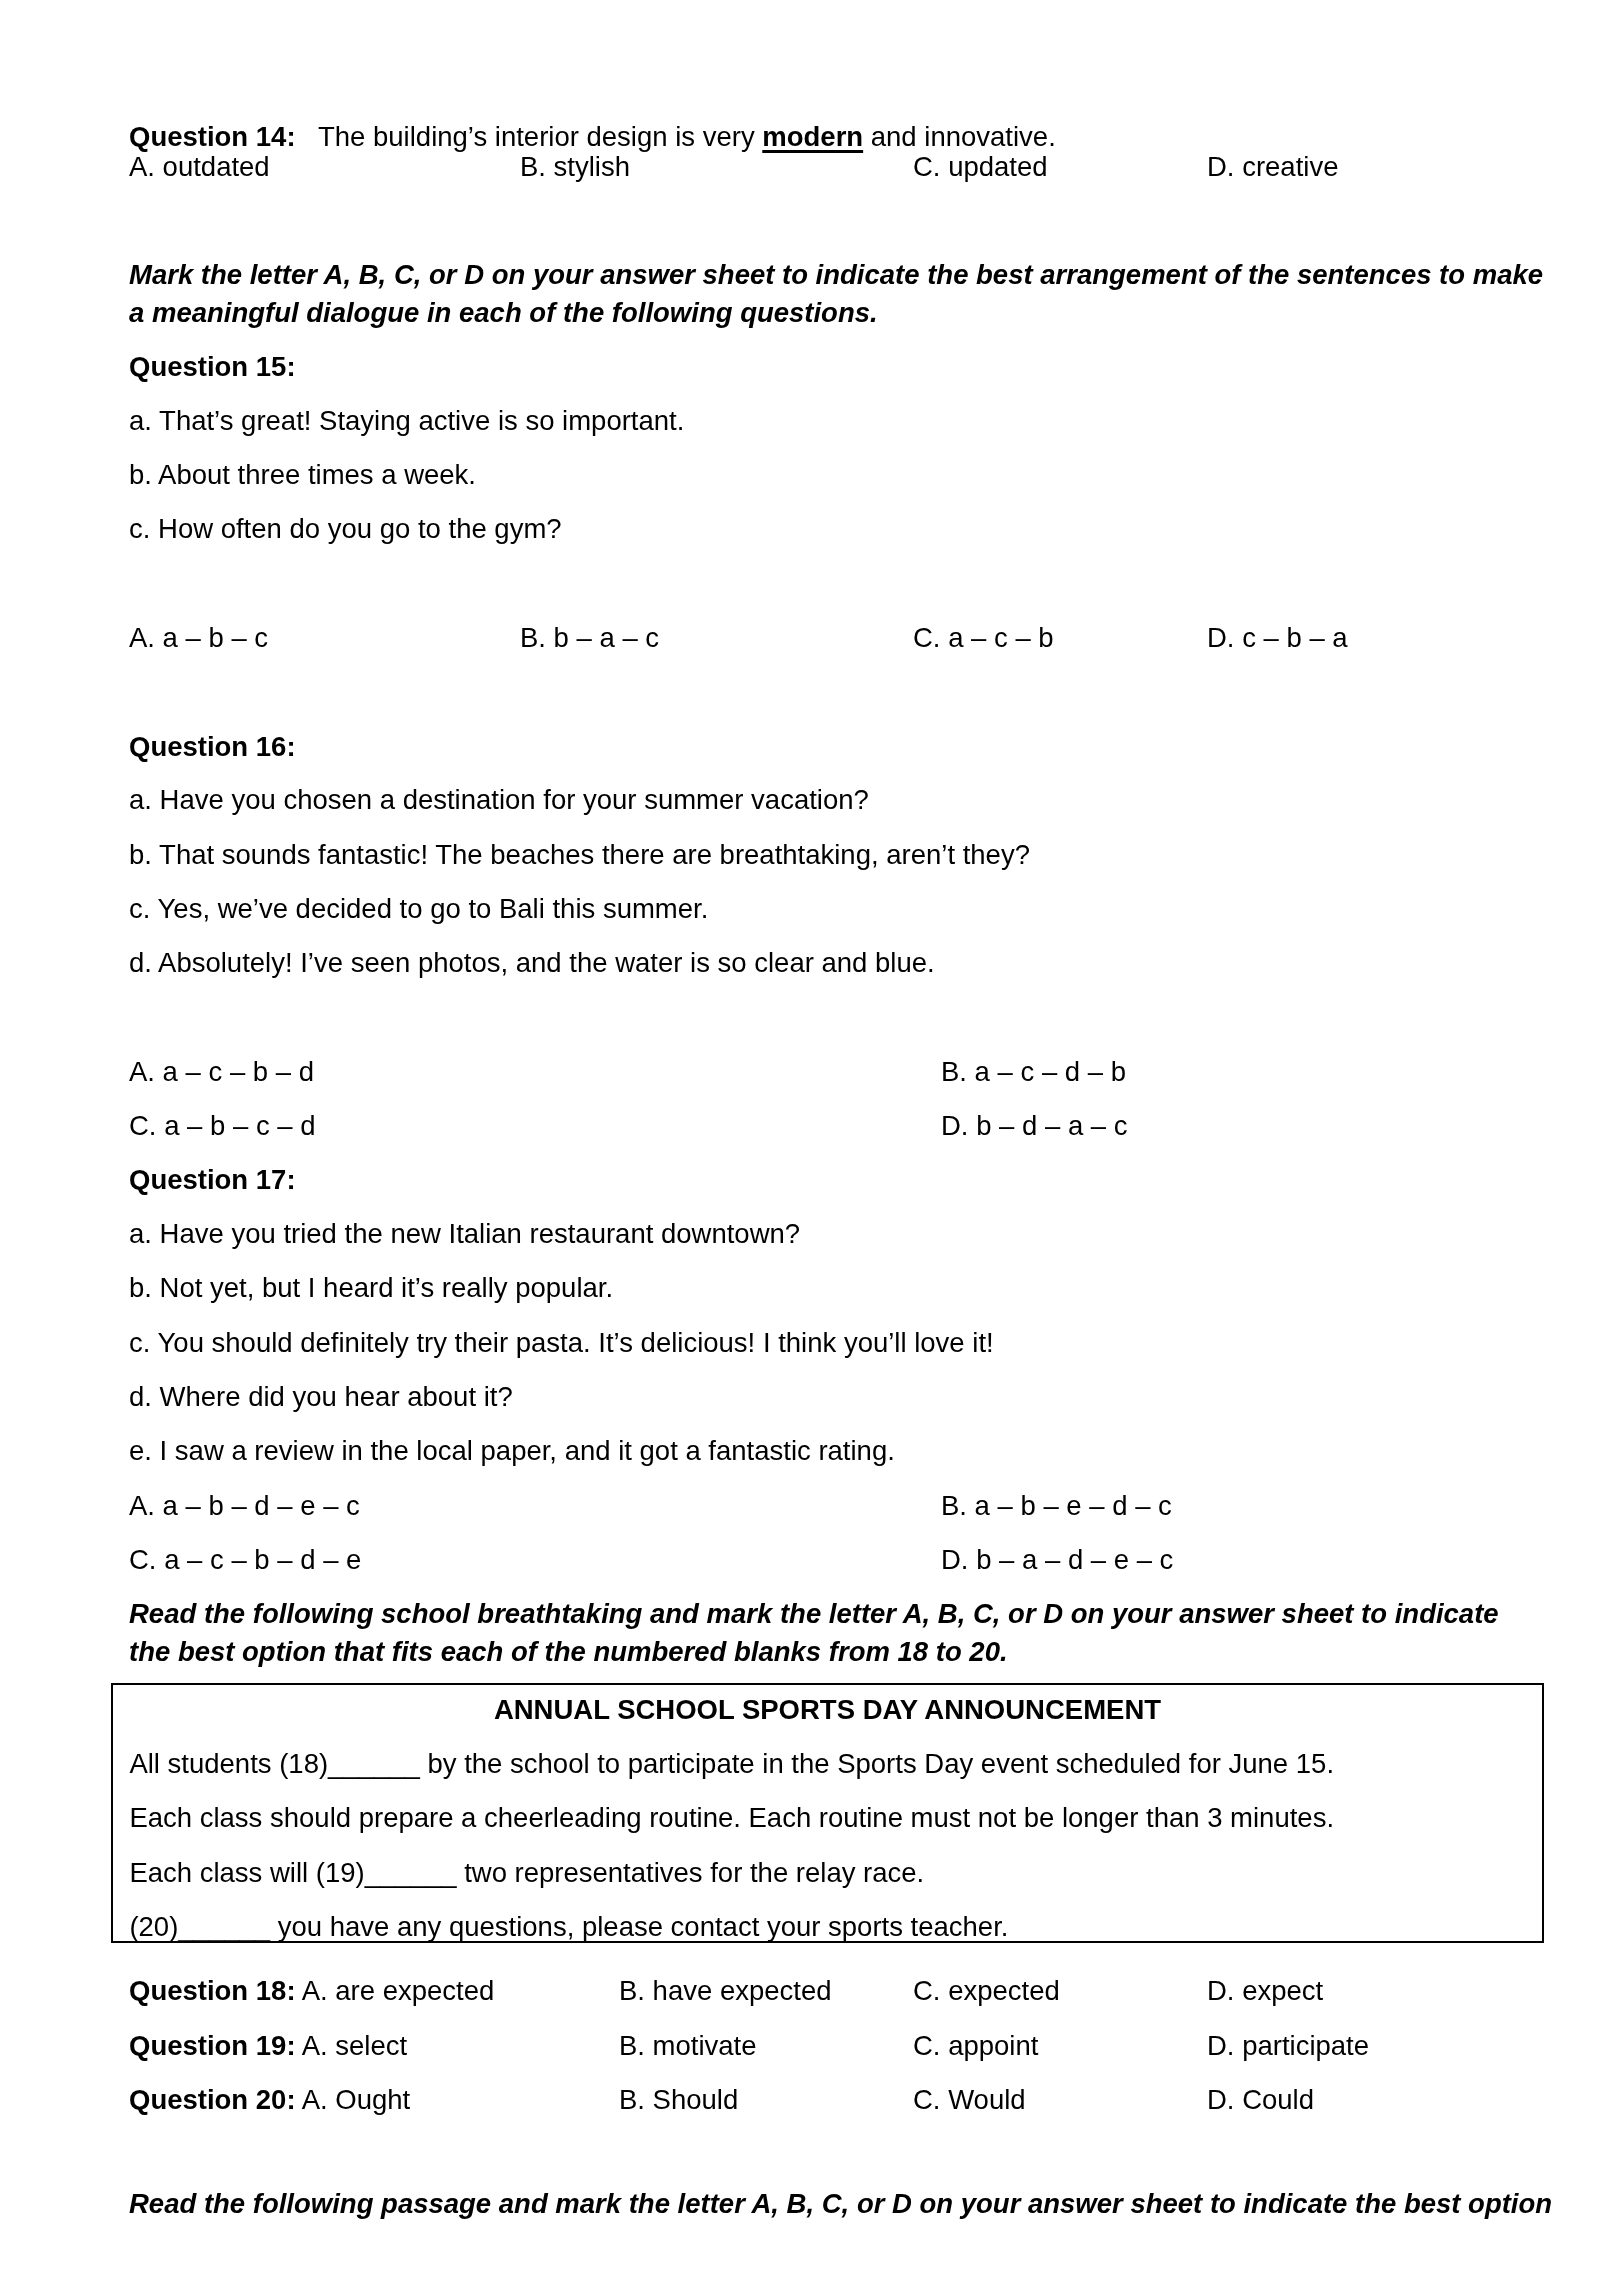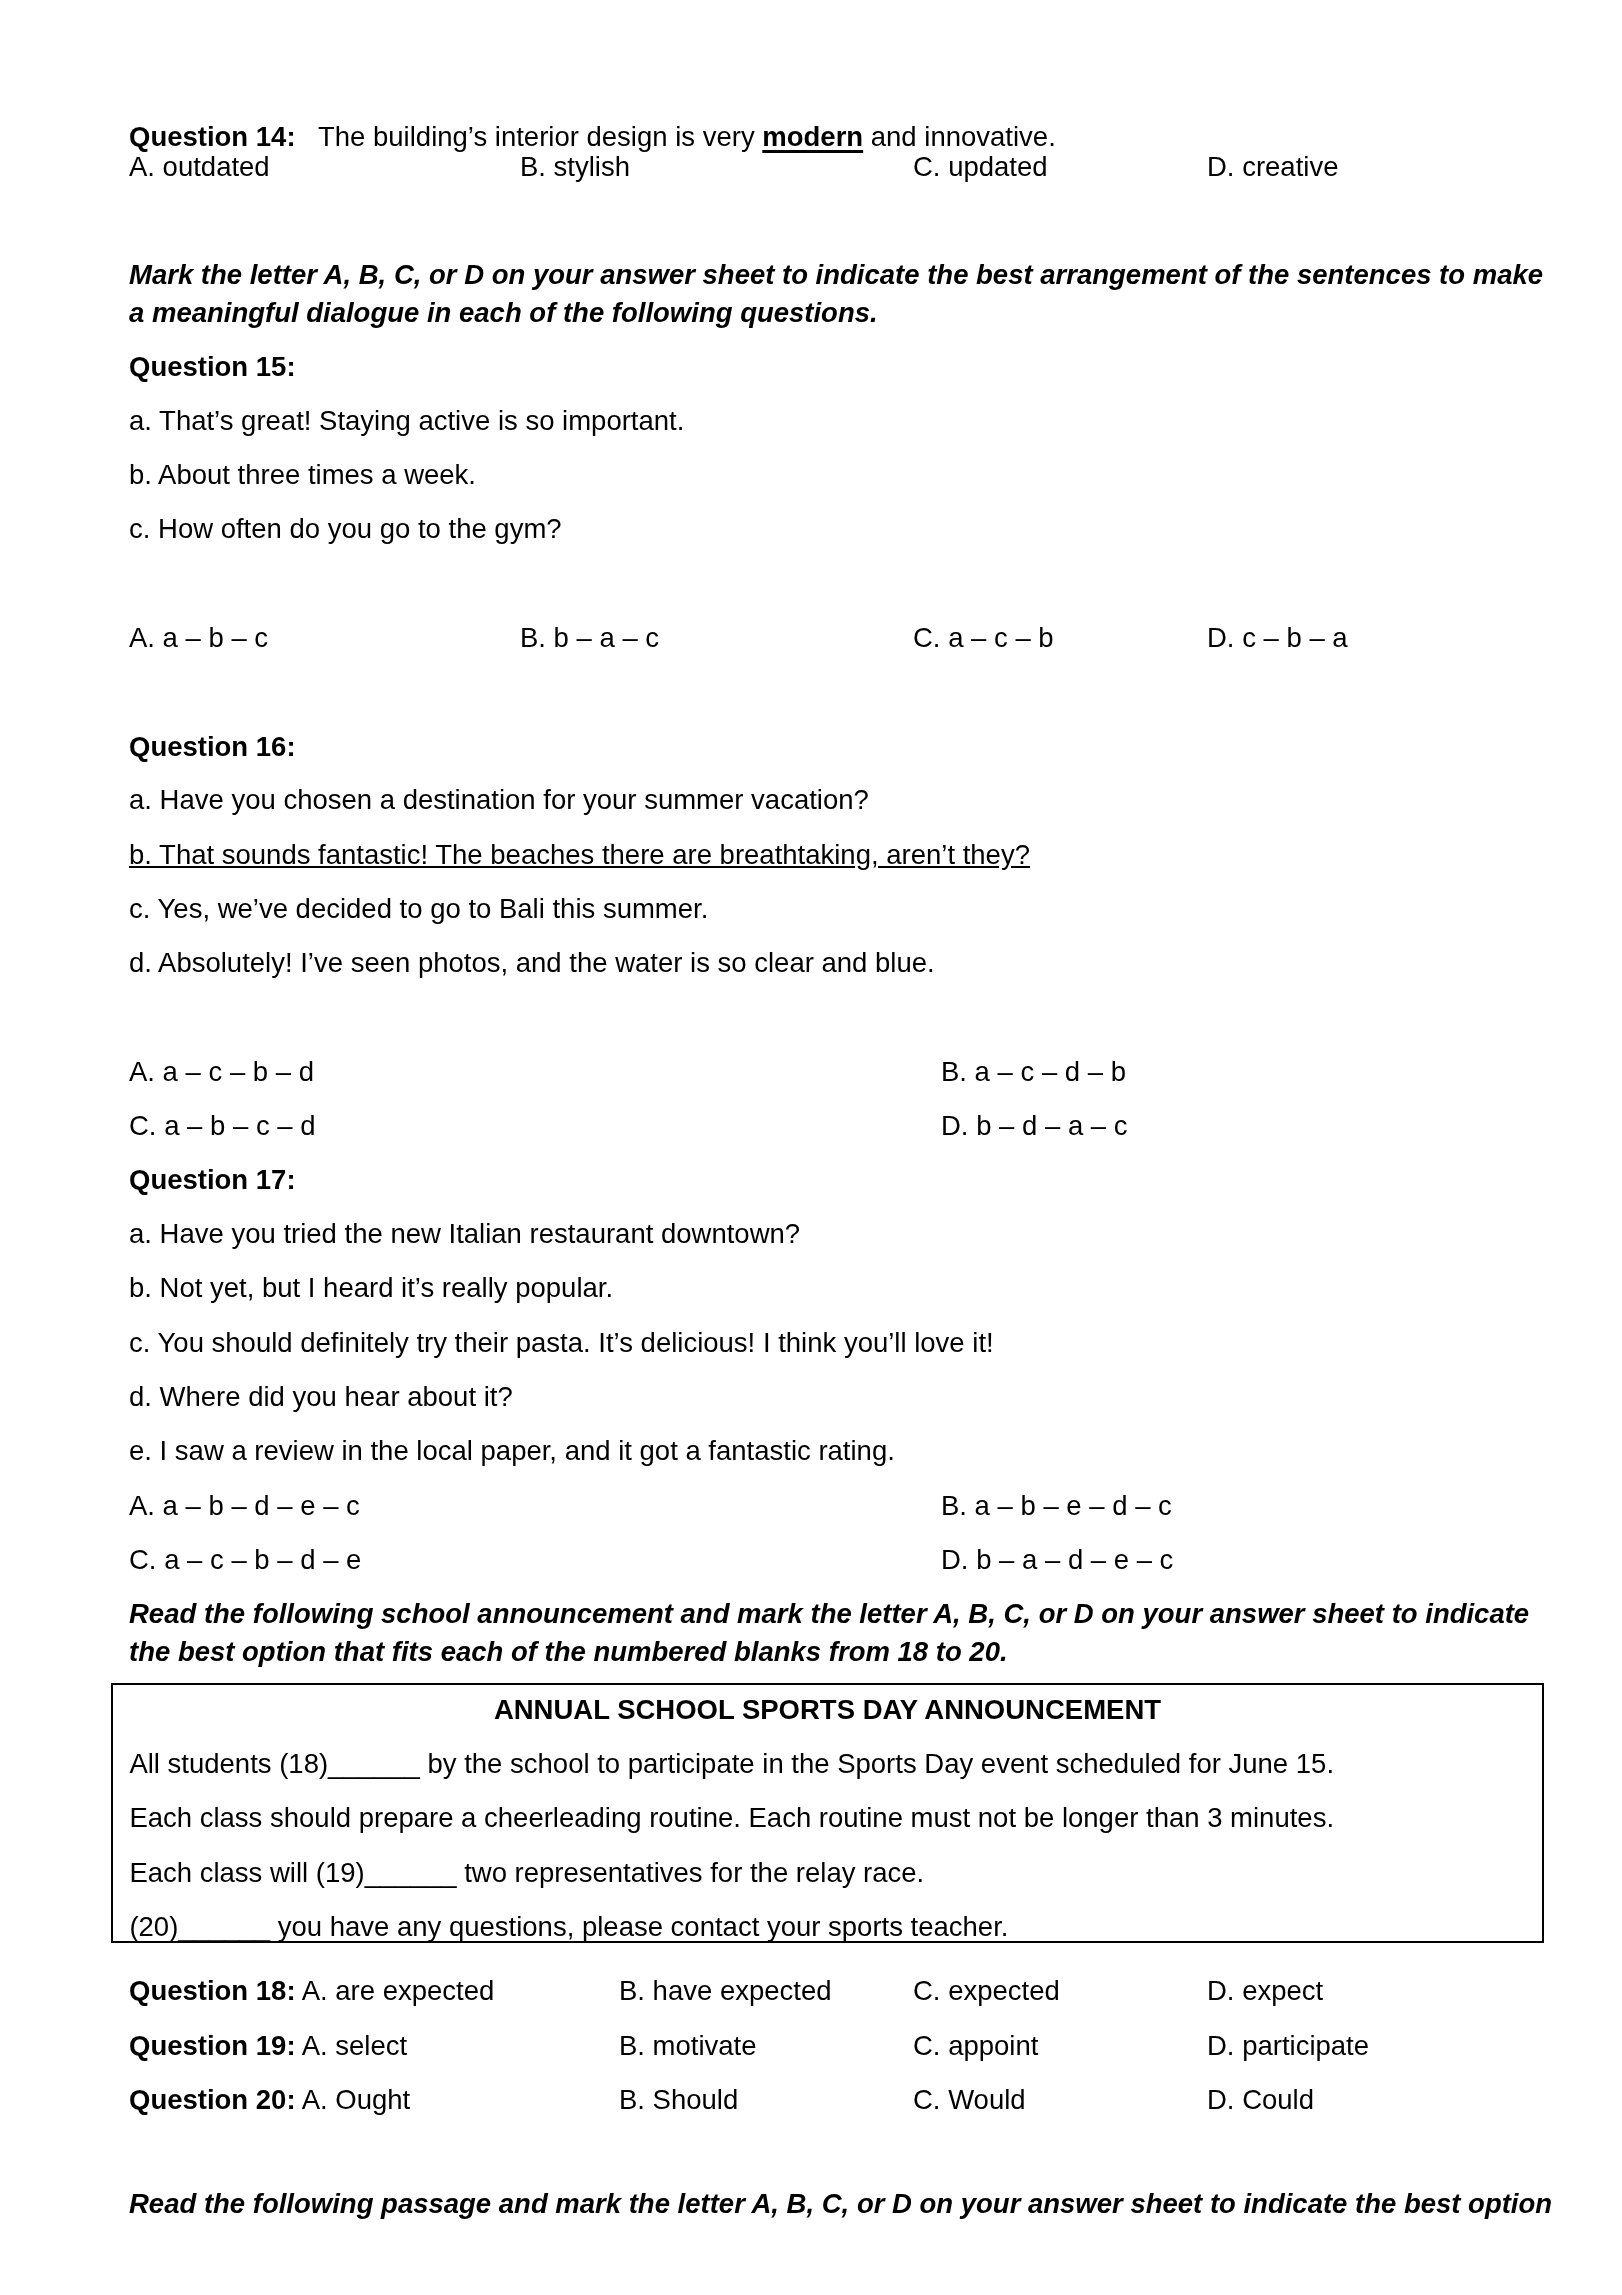--- a/index.html
+++ b/index.html
@@ -41,40 +41,40 @@
 <div class="line" style="top:404px;">a. That’s great! Staying active is so important.</div>
 <div class="line" style="top:458px;">b. About three times a week.</div>
 <div class="line" style="top:512px;">c. How often do you go to the gym?</div>
 <div class="opt c1" style="top:621px;">A. a – b – c</div>
 <div class="opt c2" style="top:621px;">B. b – a – c</div>
 <div class="opt c3" style="top:621px;">C. a – c – b</div>
 <div class="opt c4" style="top:621px;">D. c – b – a</div>
 
 <div class="line b" style="top:730px;">Question 16:</div>
 <div class="line" style="top:783px;">a. Have you chosen a destination for your summer vacation?</div>
-<div class="line" style="top:838px;text-decoration:underline;">b. That sounds fantastic! The beaches there are breathtaking, aren’t they?</div>
+<div class="line" style="top:838px;">b. That sounds fantastic! The beaches there are breathtaking, aren’t they?</div>
 <div class="line" style="top:892px;">c. Yes, we’ve decided to go to Bali this summer.</div>
 <div class="line" style="top:946px;">d. Absolutely! I’ve seen photos, and the water is so clear and blue.</div>
 <div class="opt c1" style="top:1055px;">A. a – c – b – d</div>
 <div class="opt c2w" style="top:1055px;">B. a – c – d – b</div>
 <div class="opt c1" style="top:1109px;">C. a – b – c – d</div>
 <div class="opt c2w" style="top:1109px;">D. b – d – a – c</div>
 
 <div class="line b" style="top:1163px;">Question 17:</div>
 <div class="line" style="top:1217px;">a. Have you tried the new Italian restaurant downtown?</div>
 <div class="line" style="top:1271px;">b. Not yet, but I heard it’s really popular.</div>
 <div class="line" style="top:1326px;">c. You should definitely try their pasta. It’s delicious! I think you’ll love it!</div>
 <div class="line" style="top:1380px;">d. Where did you hear about it?</div>
 <div class="line" style="top:1434px;">e. I saw a review in the local paper, and it got a fantastic rating.</div>
 <div class="opt c1" style="top:1489px;">A. a – b – d – e – c</div>
 <div class="opt c2w" style="top:1489px;">B. a – b – e – d – c</div>
 <div class="opt c1" style="top:1543px;">C. a – c – b – d – e</div>
 <div class="opt c2w" style="top:1543px;">D. b – a – d – e – c</div>
 
-<div class="line bi" style="top:1597px;">Read the following school announcement and mark the letter A, B, C, or D on your answer sheet to indicate</div>
+<div class="line bi" style="top:1597px;">Read the following school breathtaking and mark the letter A, B, C, or D on your answer sheet to indicate</div>
 <div class="line bi" style="top:1635px;">the best option that fits each of the numbered blanks from 18 to 20.</div>
 
 <div class="box">
   <div class="box-title">ANNUAL SCHOOL SPORTS DAY ANNOUNCEMENT</div>
   <div class="box-line" style="top:62px;">All students (18)______ by the school to participate in the Sports Day event scheduled for June 15.</div>
   <div class="box-line" style="top:116px;">Each class should prepare a cheerleading routine. Each routine must not be longer than 3 minutes.</div>
   <div class="box-line" style="top:171px;">Each class will (19)______ two representatives for the relay race.</div>
   <div class="box-line" style="top:225px;">(20)______ you have any questions, please contact your sports teacher.</div>
 </div>
 

